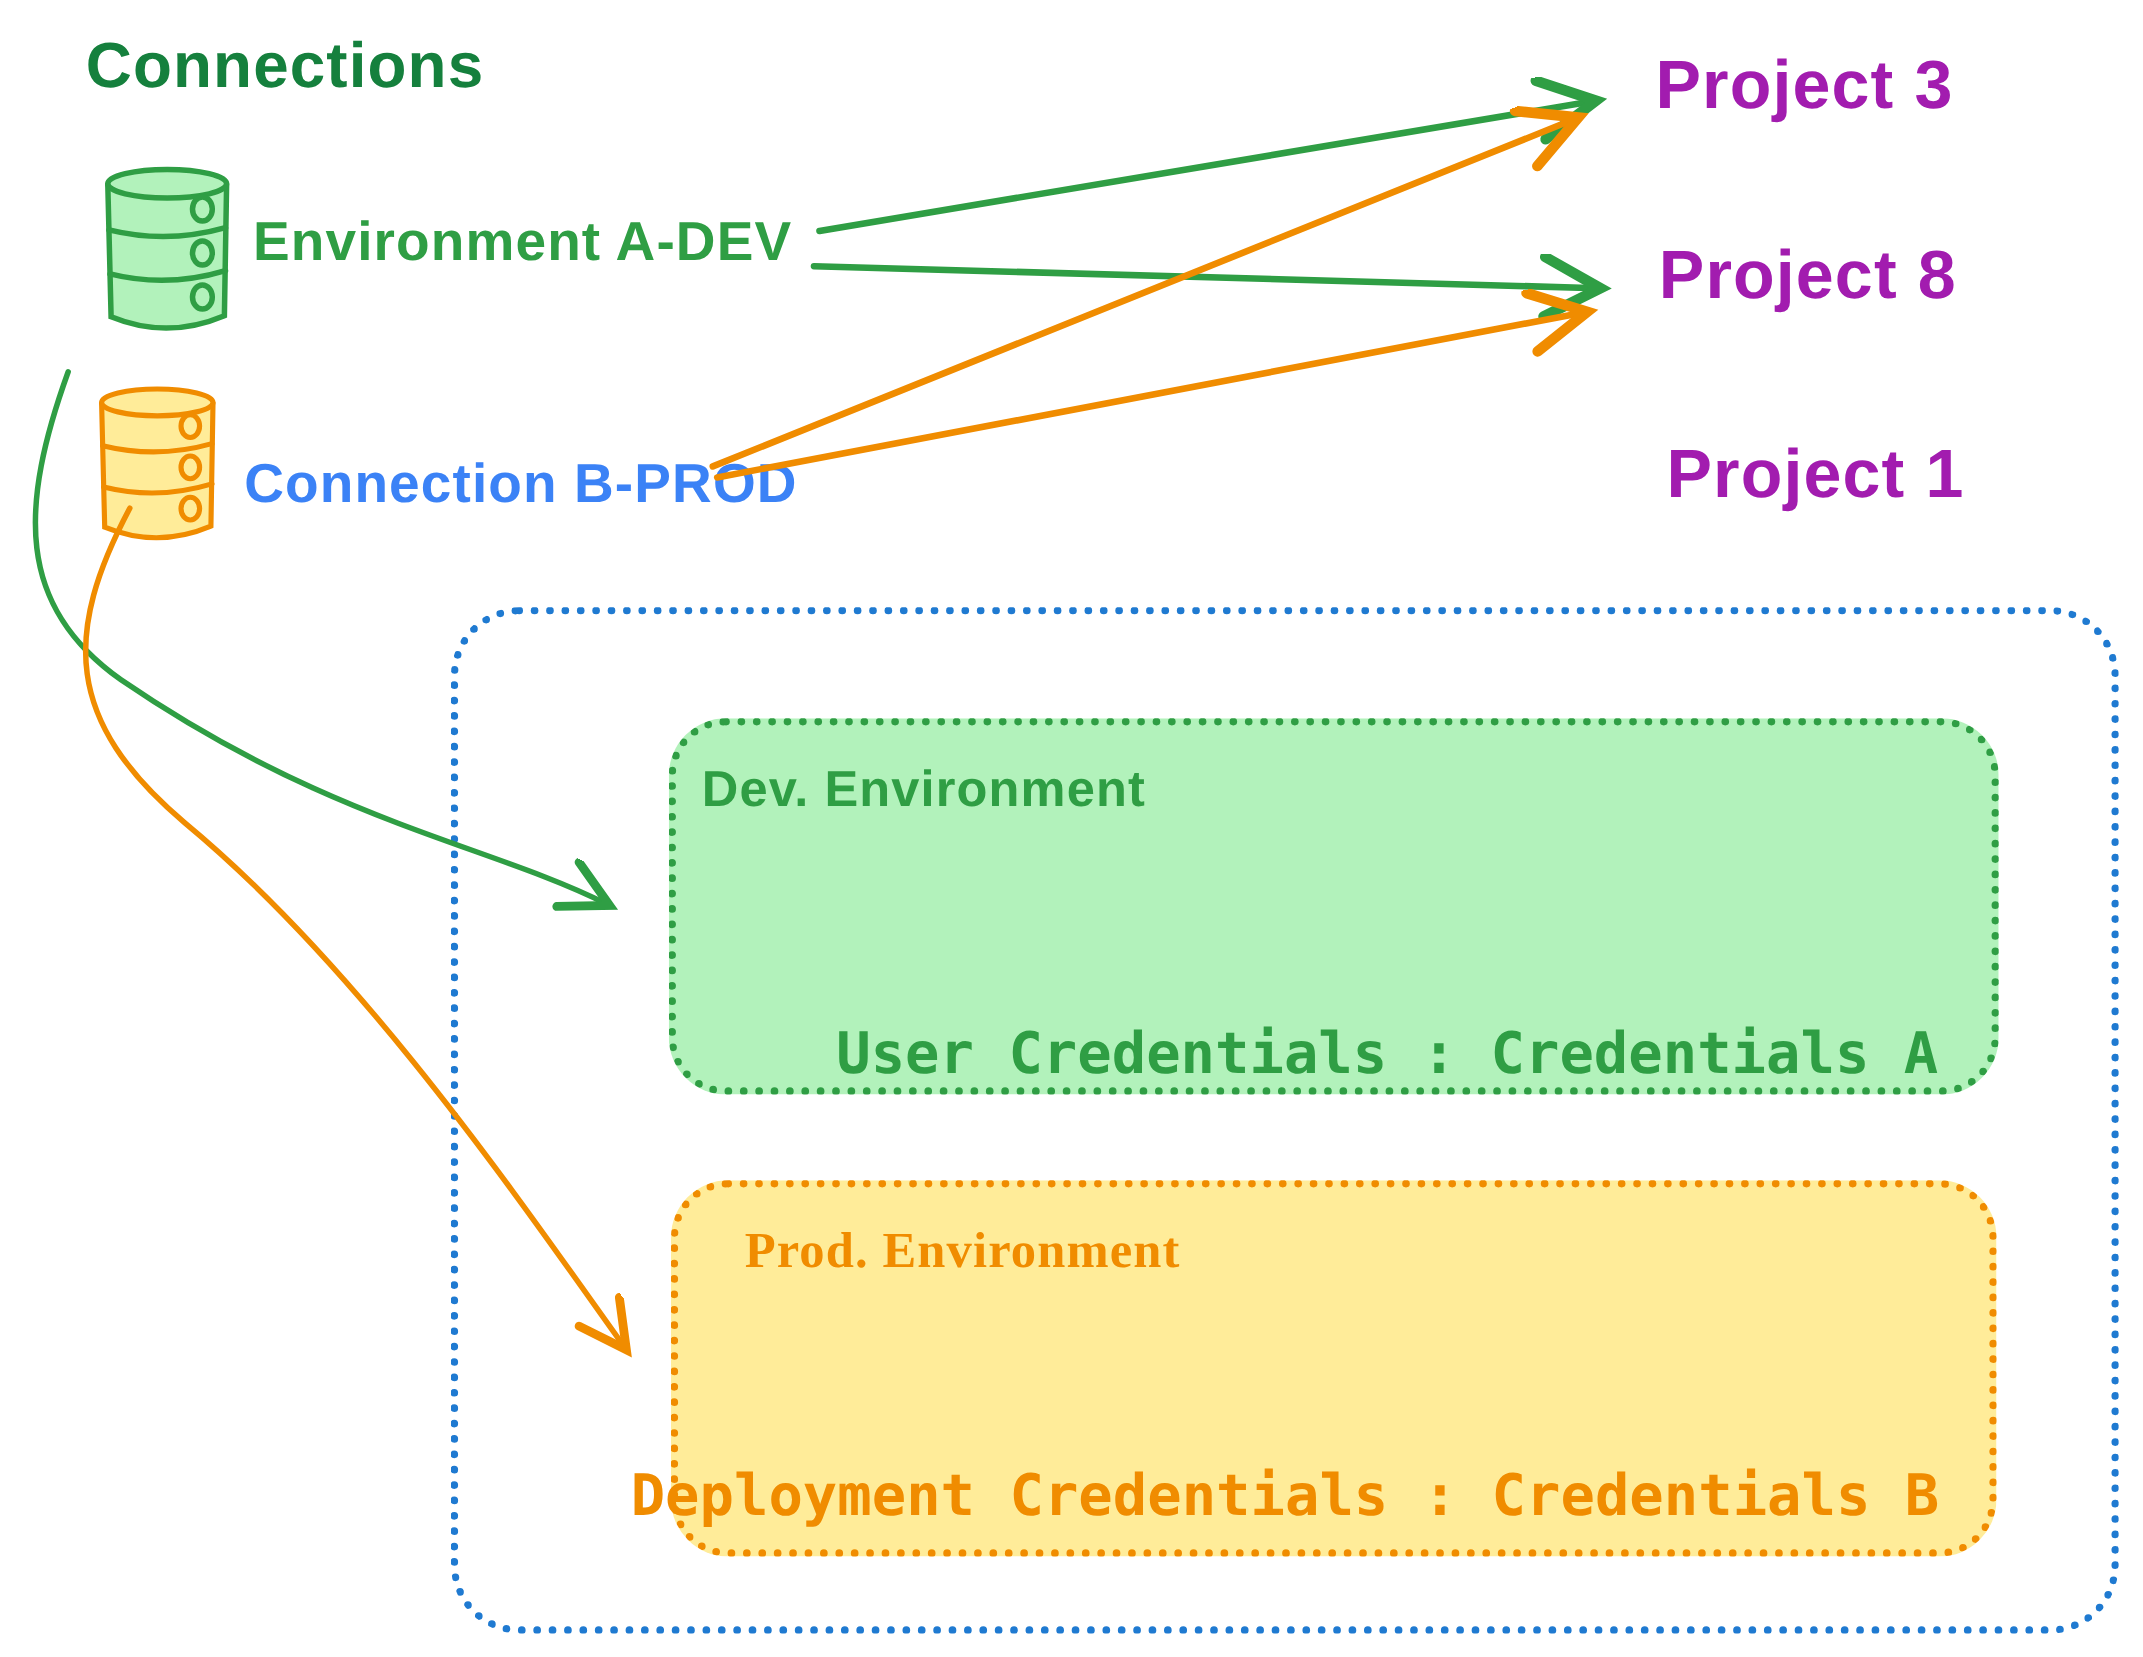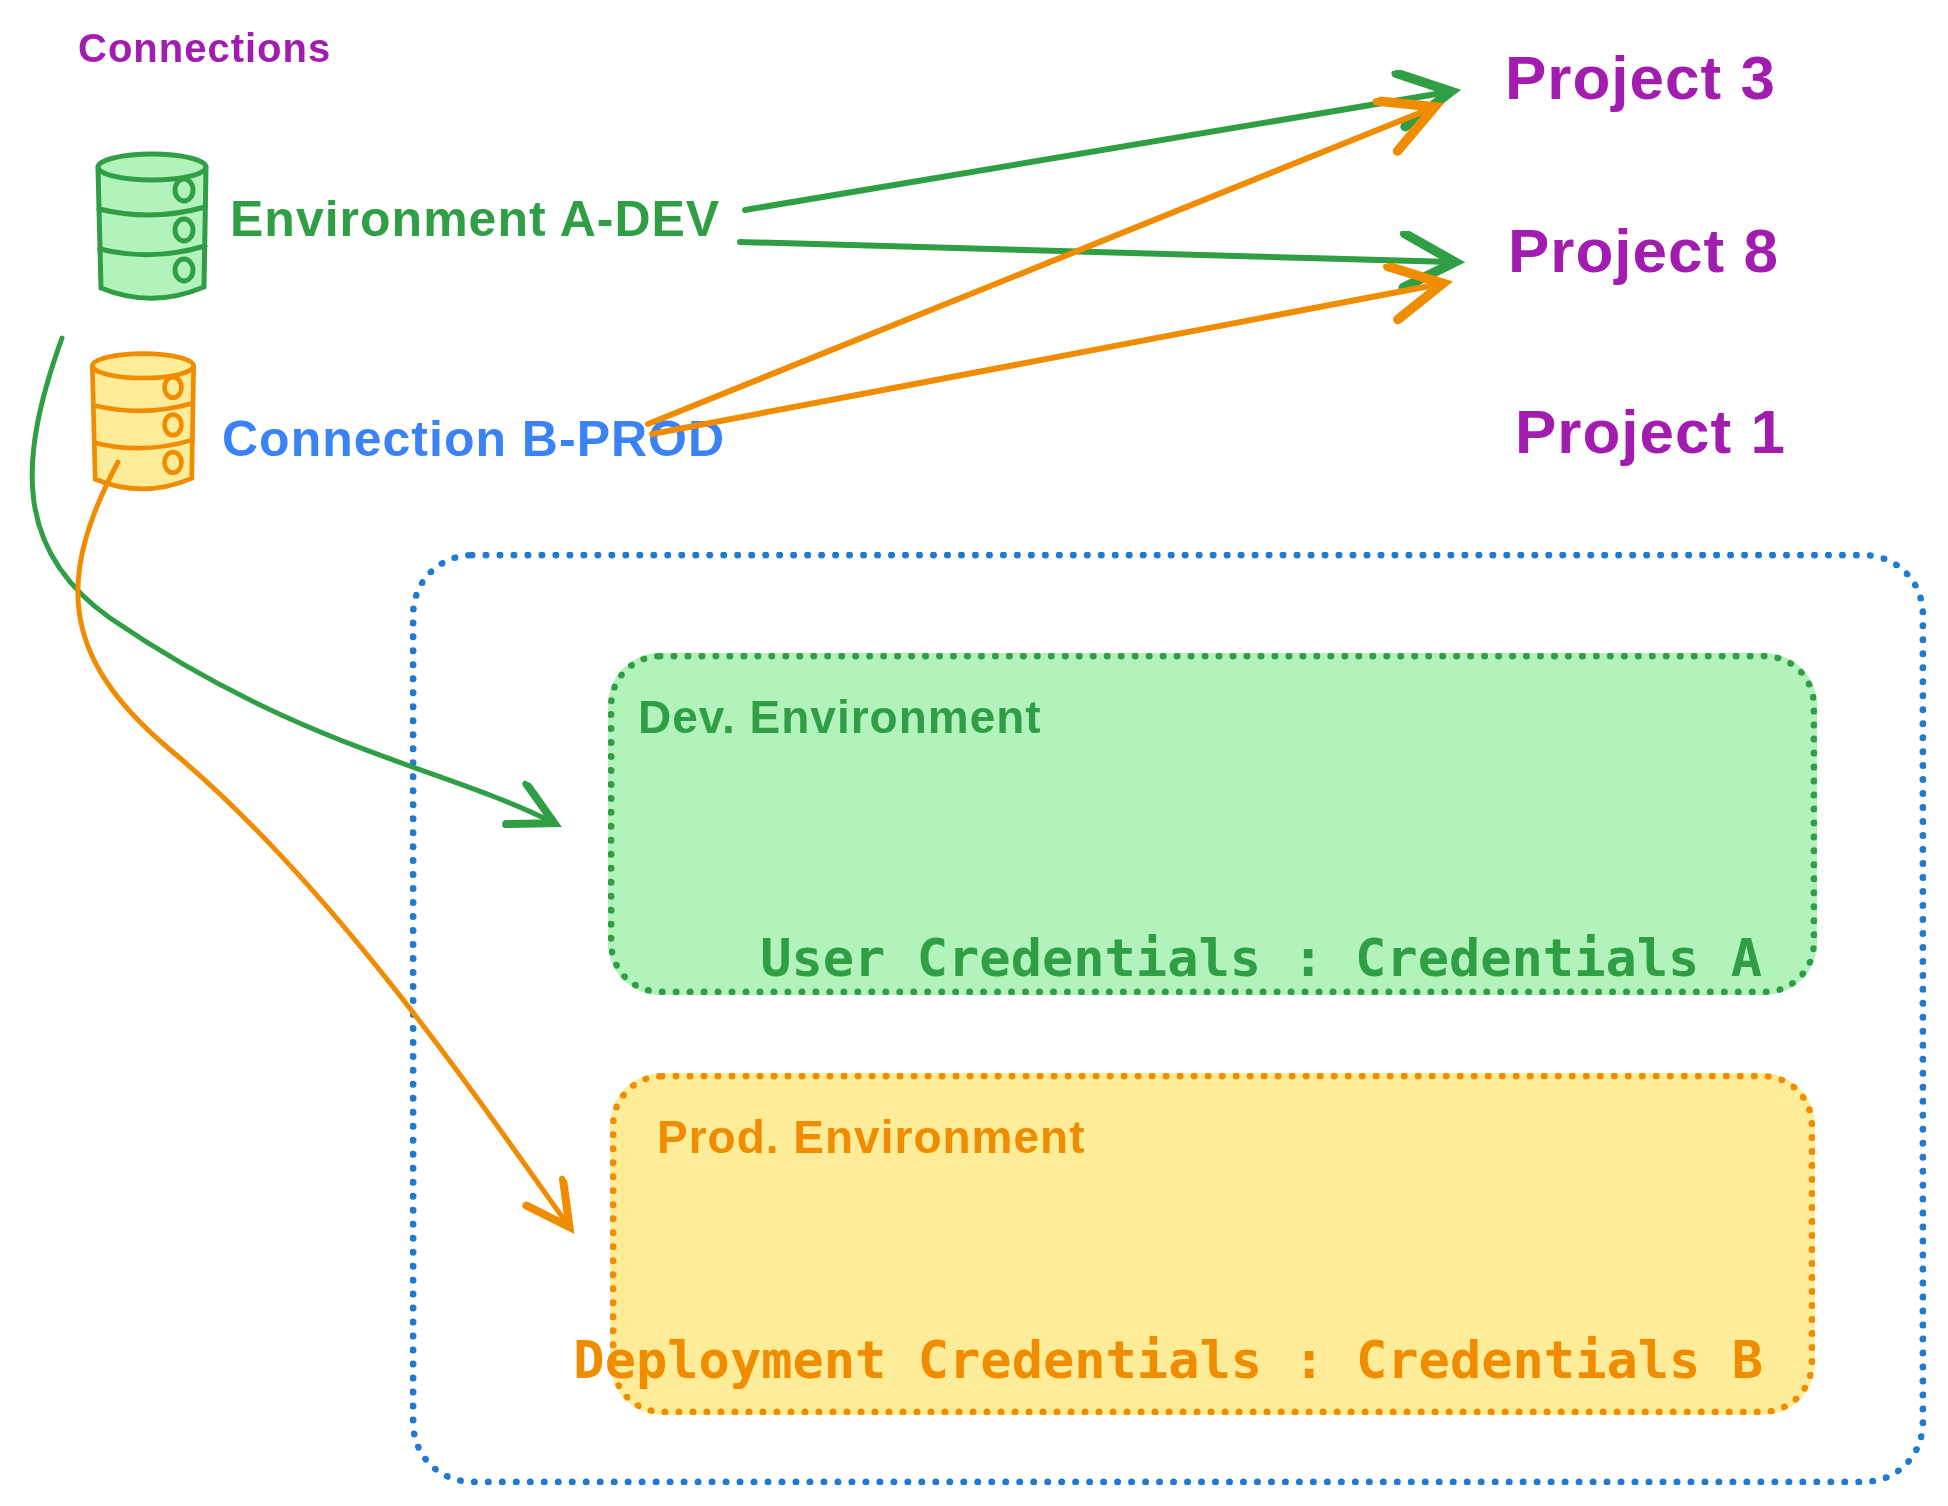--- a/index.html
+++ b/index.html
@@ -2,21 +2,21 @@
 <html><head>
 <meta charset="utf-8">
 <style>
   html,body{margin:0;padding:0;background:#ffffff;}
   body{
     width:1948px;height:1506px;position:relative;overflow:hidden;
     font-family:"Liberation Sans", sans-serif;
   }
   .abs{position:absolute;}
   .hand{font-family:"Liberation Sans", sans-serif;font-weight:700;letter-spacing:1px;}
-  .title{font-size:40px;color:#a21caf;}
+  .title{font-size:58px;color:#15803d;}
   .conn-label{font-size:50px;}
   .conn-label.green{color:#2f9e44;}
   .conn-label.orange{color:#3b82f6;margin-top:12px;}
   .project-label{font-size:62px;color:#a21caf;}
   .env-title{font-size:46px;font-weight:600;letter-spacing:1px;}
   .mono-creds{font-family:"DejaVu Sans Mono", monospace;font-size:52px;font-weight:600;white-space:nowrap;}
   .box{box-sizing:border-box;position:absolute;}
   .project1-box{
     left:410px;top:552px;width:1516px;height:933px;
     border:7px dotted #1f7ad1;border-radius:62px;background:transparent;
@@ -72,21 +72,21 @@
 <div class="abs hand project-label" style="left:1508px;top:215px;">Project 8</div>
 <div class="abs hand project-label" style="left:1515px;top:396px;">Project 1</div>
 
 <div class="box project1-box"></div>
 
 <div class="box env-box dev-box"></div>
 <div class="abs hand env-title dev-text" style="left:638px;top:690px;">Dev. Environment</div>
 <div class="abs mono-creds dev-text" style="right:186px;top:928px;">User Credentials : Credentials A</div>
 
 <div class="box env-box prod-box"></div>
-<div class="abs hand env-title prod-text" style="left:657px;top:1110px;">Prod. Environment</div>
+<div class="abs hand env-title prod-text" style="left:677px;top:1110px;font-family:Liberation Serif, serif;">Prod. Environment</div>
 <div class="abs mono-creds prod-text" style="right:185px;top:1330px;">Deployment Credentials : Credentials B</div>
 
 <svg id="arrows" width="1948" height="1506" viewBox="0 0 1948 1506">
   <defs>
     <marker id="head-green" markerWidth="14" markerHeight="12" refX="9" refY="5" orient="auto">
       <path d="M1,0.5 L9.5,5 L1,9.5" fill="none" stroke="#2f9e44" stroke-width="1.6" stroke-linecap="round"></path>
     </marker>
     <marker id="head-orange" markerWidth="14" markerHeight="12" refX="9" refY="5" orient="auto">
       <path d="M1,0.5 L9.5,5 L1,9.5" fill="none" stroke="#f08c00" stroke-width="1.6" stroke-linecap="round"></path>
     </marker>

